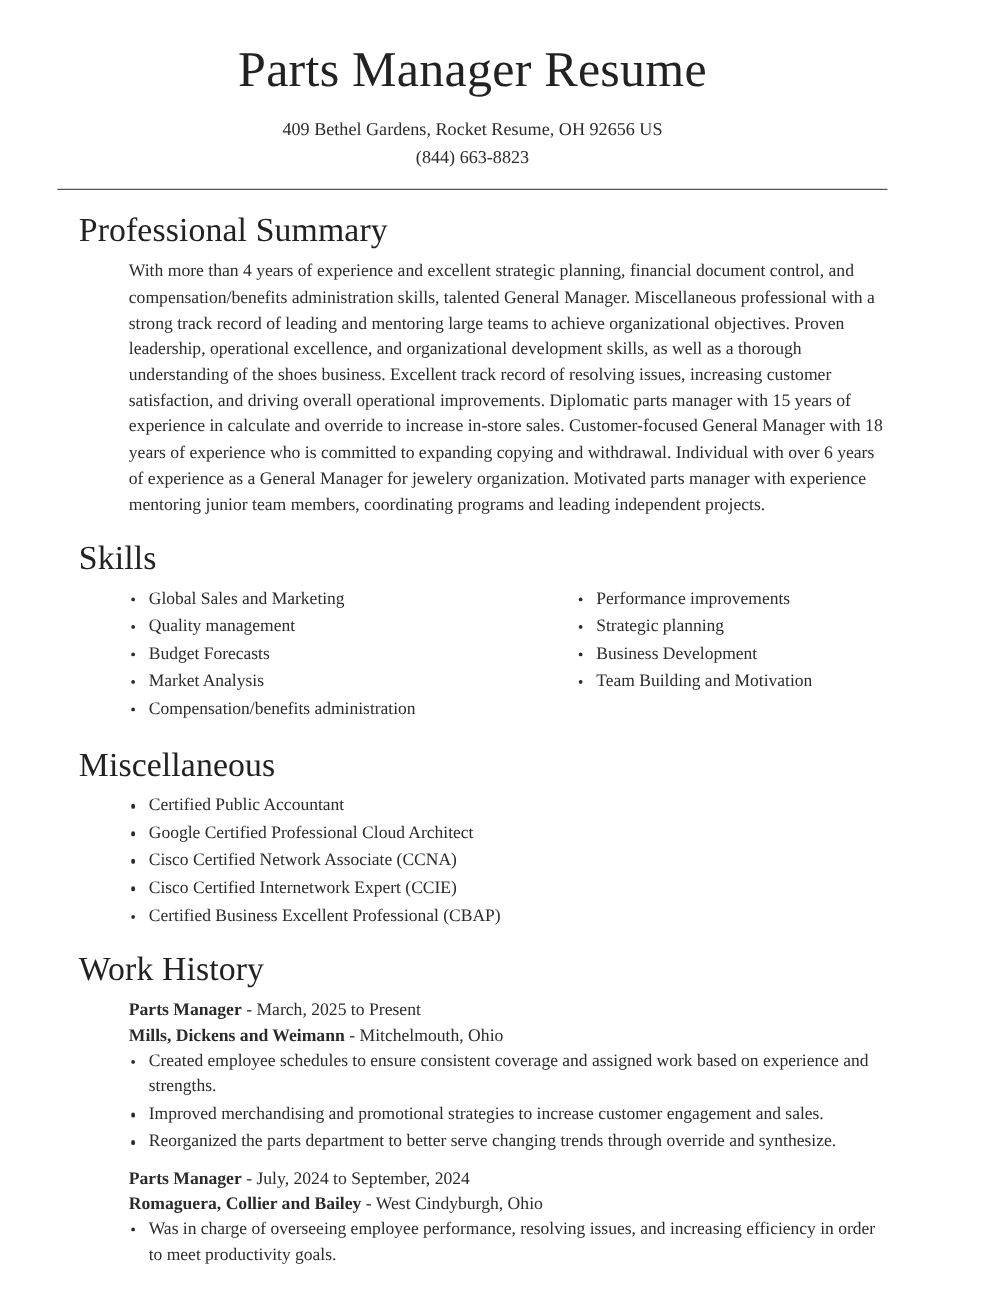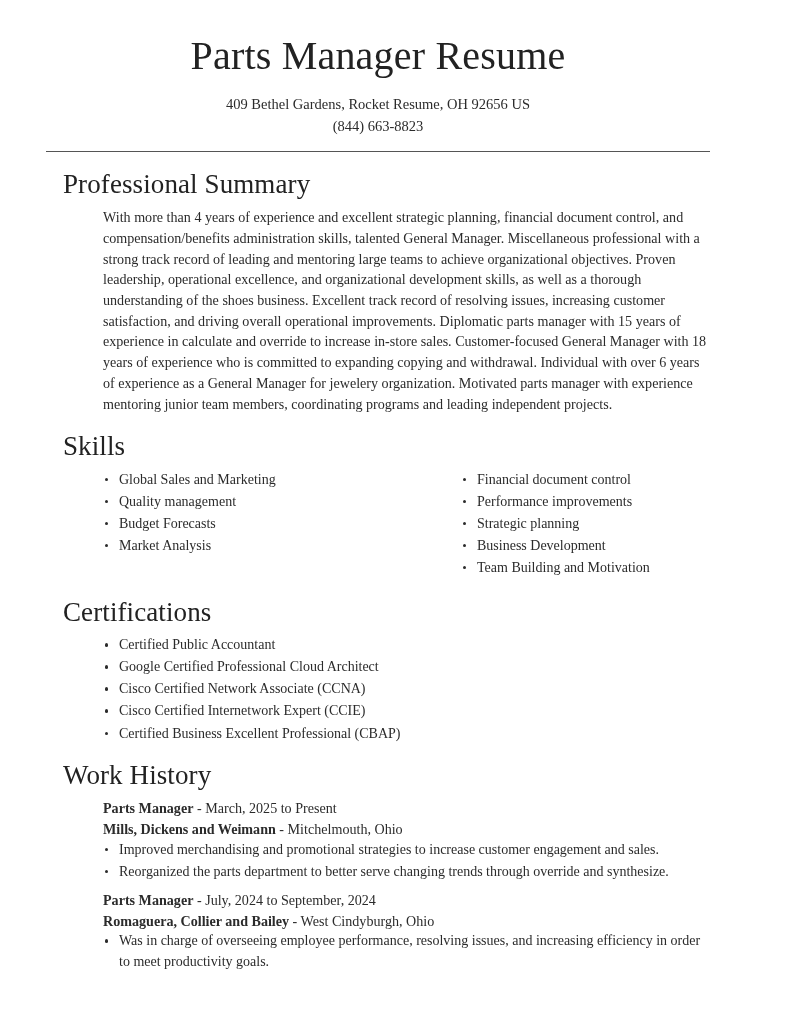--- a/index.html
+++ b/index.html
@@ -179,54 +179,55 @@
 
   <div class="section">
     <h2 class="section-heading">Skills</h2>
     <div class="skills-body">
       <div class="skills-col left">
         <ul class="bullets" id="skills-left">
             <li>Global Sales and Marketing</li>
             <li>Quality management</li>
             <li>Budget Forecasts</li>
             <li>Market Analysis</li>
+            <li>Compensation/benefits administration</li>
           </ul>
       </div>
       <div class="skills-col right">
         <ul class="bullets" id="skills-right">
-            <li>Financial document control</li>
             <li>Performance improvements</li>
             <li>Strategic planning</li>
             <li>Business Development</li>
             <li>Team Building and Motivation</li>
           </ul>
       </div>
     </div>
   </div>
 
   <div class="section">
-    <h2 class="section-heading">Certifications</h2>
+    <h2 class="section-heading">Miscellaneous</h2>
     <div class="certs-body">
       <ul class="bullets" id="certs-list">
           <li>Certified Public Accountant</li>
           <li>Google Certified Professional Cloud Architect</li>
           <li>Cisco Certified Network Associate (CCNA)</li>
           <li>Cisco Certified Internetwork Expert (CCIE)</li>
           <li>Certified Business Excellent Professional (CBAP)</li>
         </ul>
     </div>
   </div>
 
   <div class="section work">
     <h2 class="section-heading">Work History</h2>
     <div class="work-body" id="work-body">
         <div class="job">
           <div class="job-line"><span class="job-strong">Parts Manager</span><span class="job-sep"> - </span><span class="job-meta">March, 2025 to Present</span></div>
           <div class="job-line"><span class="job-strong">Mills, Dickens and Weimann</span><span class="job-sep"> - </span><span class="job-meta">Mitchelmouth, Ohio</span></div>
           <ul class="bullets job-bullets">
+            <li>Created employee schedules to ensure consistent coverage and assigned work based on experience and strengths.</li>
             <li>Improved merchandising and promotional strategies to increase customer engagement and sales.</li>
             <li>Reorganized the parts department to better serve changing trends through override and synthesize.</li>
           </ul>
         </div>
         <div class="job">
           <div class="job-line"><span class="job-strong">Parts Manager</span><span class="job-sep"> - </span><span class="job-meta">July, 2024 to September, 2024</span></div>
           <div class="job-line"><span class="job-strong">Romaguera, Collier and Bailey</span><span class="job-sep"> - </span><span class="job-meta">West Cindyburgh, Ohio</span></div>
           <ul class="bullets job-bullets">
             <li>Was in charge of overseeing employee performance, resolving issues, and increasing efficiency in order to meet productivity goals.</li>
           </ul>

